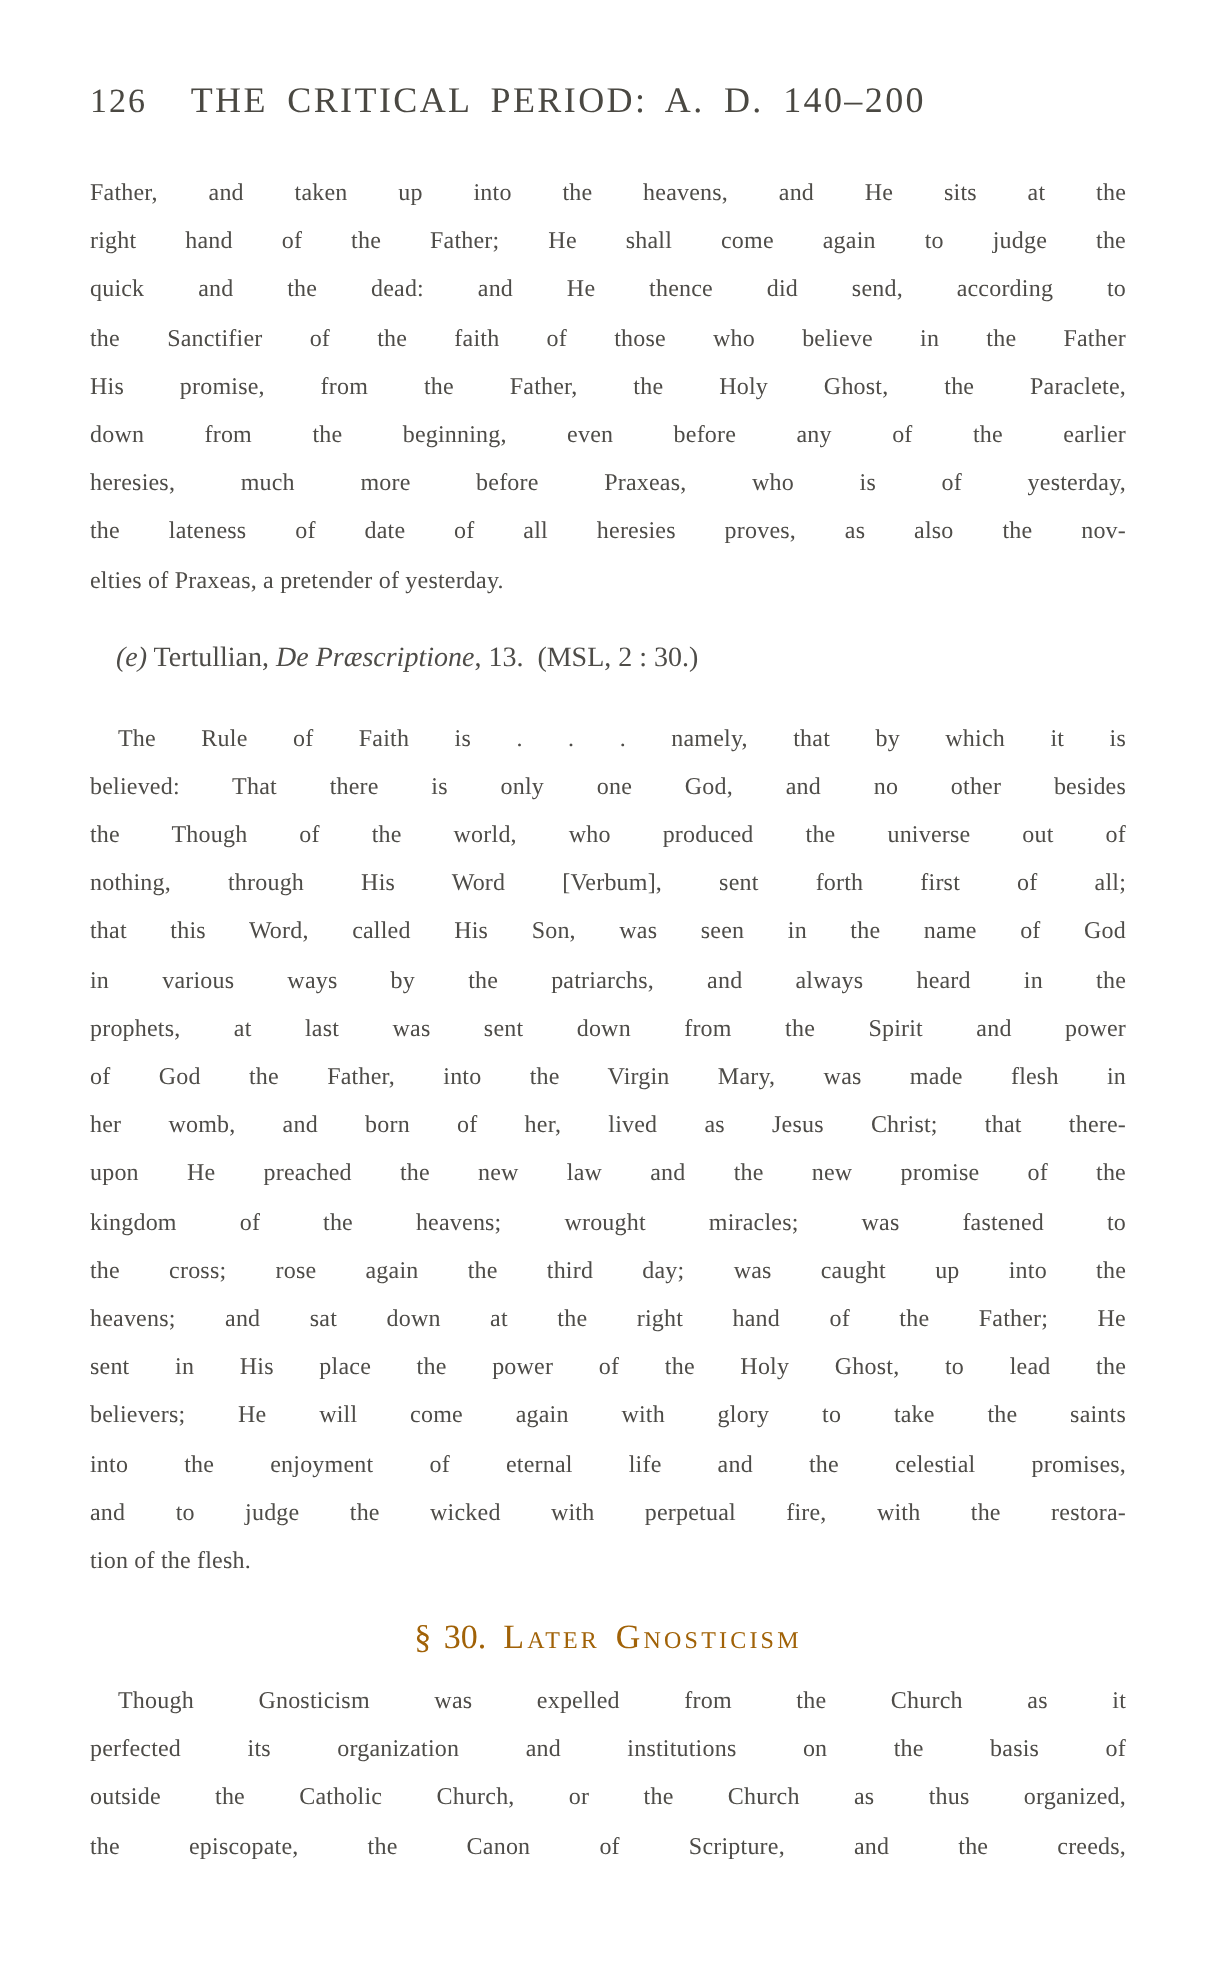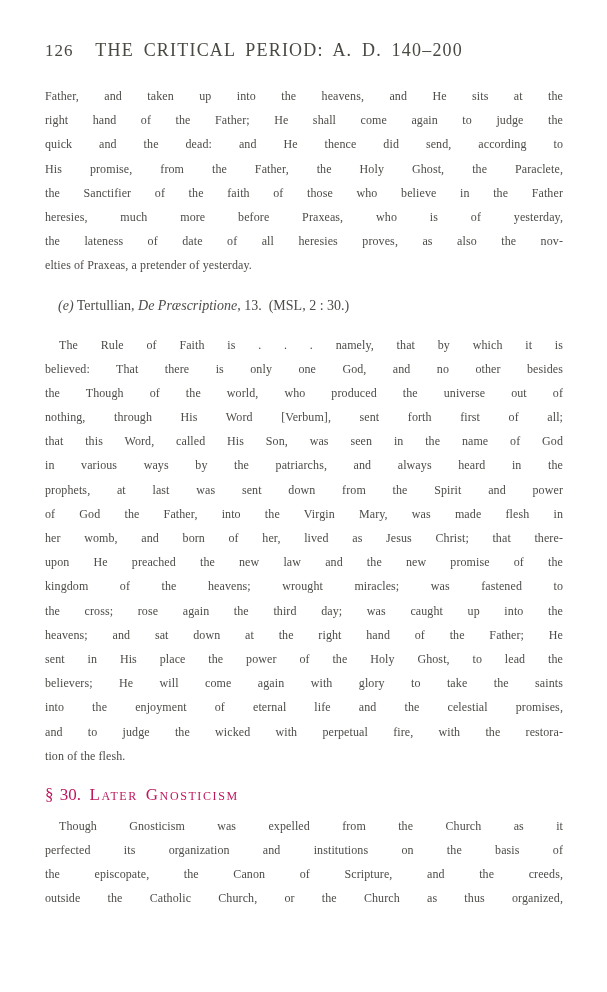--- a/index.html
+++ b/index.html
@@ -49,46 +49,48 @@
   .text-line.last-left { text-align-last: left; }
   .text-line.indent { text-indent: 14px; }
   .citation {
     font-size: 14px;
     line-height: 24px;
     margin: 16px 0 15px 0;
     padding-left: 13px;
   }
   .citation .i, .seg-italic { font-style: italic; }
   .heading {
+    text-align: center;
     font-size: 17px;
     line-height: 24px;
     margin: 15px 0 7px 0;
-    color: #be185d;
+    color: #a16207;
     word-spacing: 2px;
   }
   .seg-smallcaps {
     font-variant: small-caps;
     letter-spacing: 1.6px;
   }
 </style>
 </head>
 <body>
 
 <div class="page">
   <div class="header">
     <span class="pagenum">126</span>
     <span class="title">THE CRITICAL PERIOD: A. D. 140–200</span>
   </div>
 
   <div class="para">
       <div class="text-line">Father, and taken up into the heavens, and He sits at the</div>
       <div class="text-line">right hand of the Father; He shall come again to judge the</div>
       <div class="text-line">quick and the dead: and He thence did send, according to</div>
+      <div class="text-line">the Sanctifier of the faith of those who believe in the Father</div>
       <div class="text-line">His promise, from the Father, the Holy Ghost, the Paraclete,</div>
-      <div class="text-line">the Sanctifier of the faith of those who believe in the Father</div>
+      <div class="text-line">down from the beginning, even before any of the earlier</div>
       <div class="text-line">heresies, much more before Praxeas, who is of yesterday,</div>
       <div class="text-line">the lateness of date of all heresies proves, as also the nov-</div>
       <div class="text-line last-left">elties of Praxeas, a pretender of yesterday.</div>
     </div>
 
   <div class="citation"><span class="seg-italic">(e)</span><span class="seg-roman"> Tertullian, </span><span class="seg-italic">De Præscriptione</span><span class="seg-roman">, 13. (MSL, 2 : 30.)</span></div>
 
   <div class="para">
       <div class="text-line indent">The Rule of Faith is . . . namely, that by which it is</div>
       <div class="text-line">believed: That there is only one God, and no other besides</div>
@@ -108,16 +110,16 @@
       <div class="text-line">into the enjoyment of eternal life and the celestial promises,</div>
       <div class="text-line">and to judge the wicked with perpetual fire, with the restora-</div>
       <div class="text-line last-left">tion of the flesh.</div>
     </div>
 
   <div class="heading"><span class="seg-roman">§ 30. </span><span class="seg-smallcaps">Later Gnosticism</span></div>
 
   <div class="para">
       <div class="text-line indent">Though Gnosticism was expelled from the Church as it</div>
       <div class="text-line">perfected its organization and institutions on the basis of</div>
+      <div class="text-line">outside the Catholic Church, or the Church as thus organized,</div>
       <div class="text-line">the episcopate, the Canon of Scripture, and the creeds,</div>
-      <div class="text-line">outside the Catholic Church, or the Church as thus organized,</div>
     </div>
 </div>
 
 </body></html>

